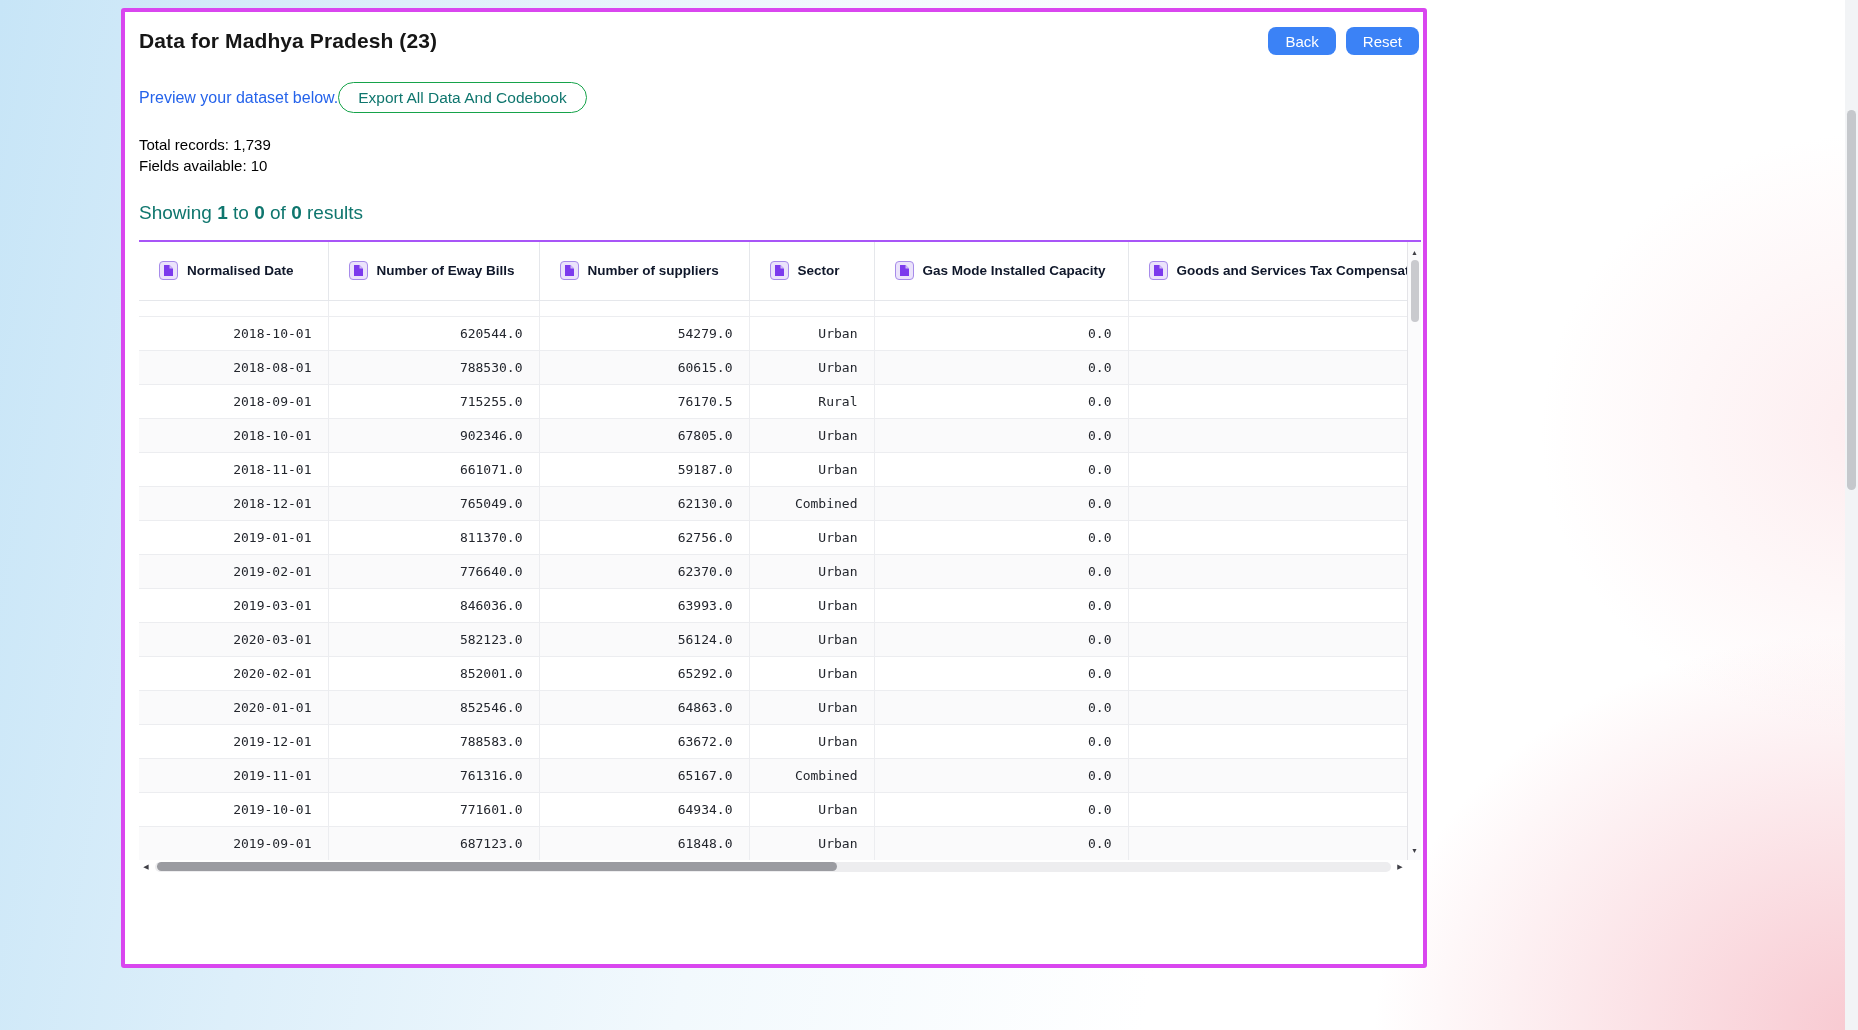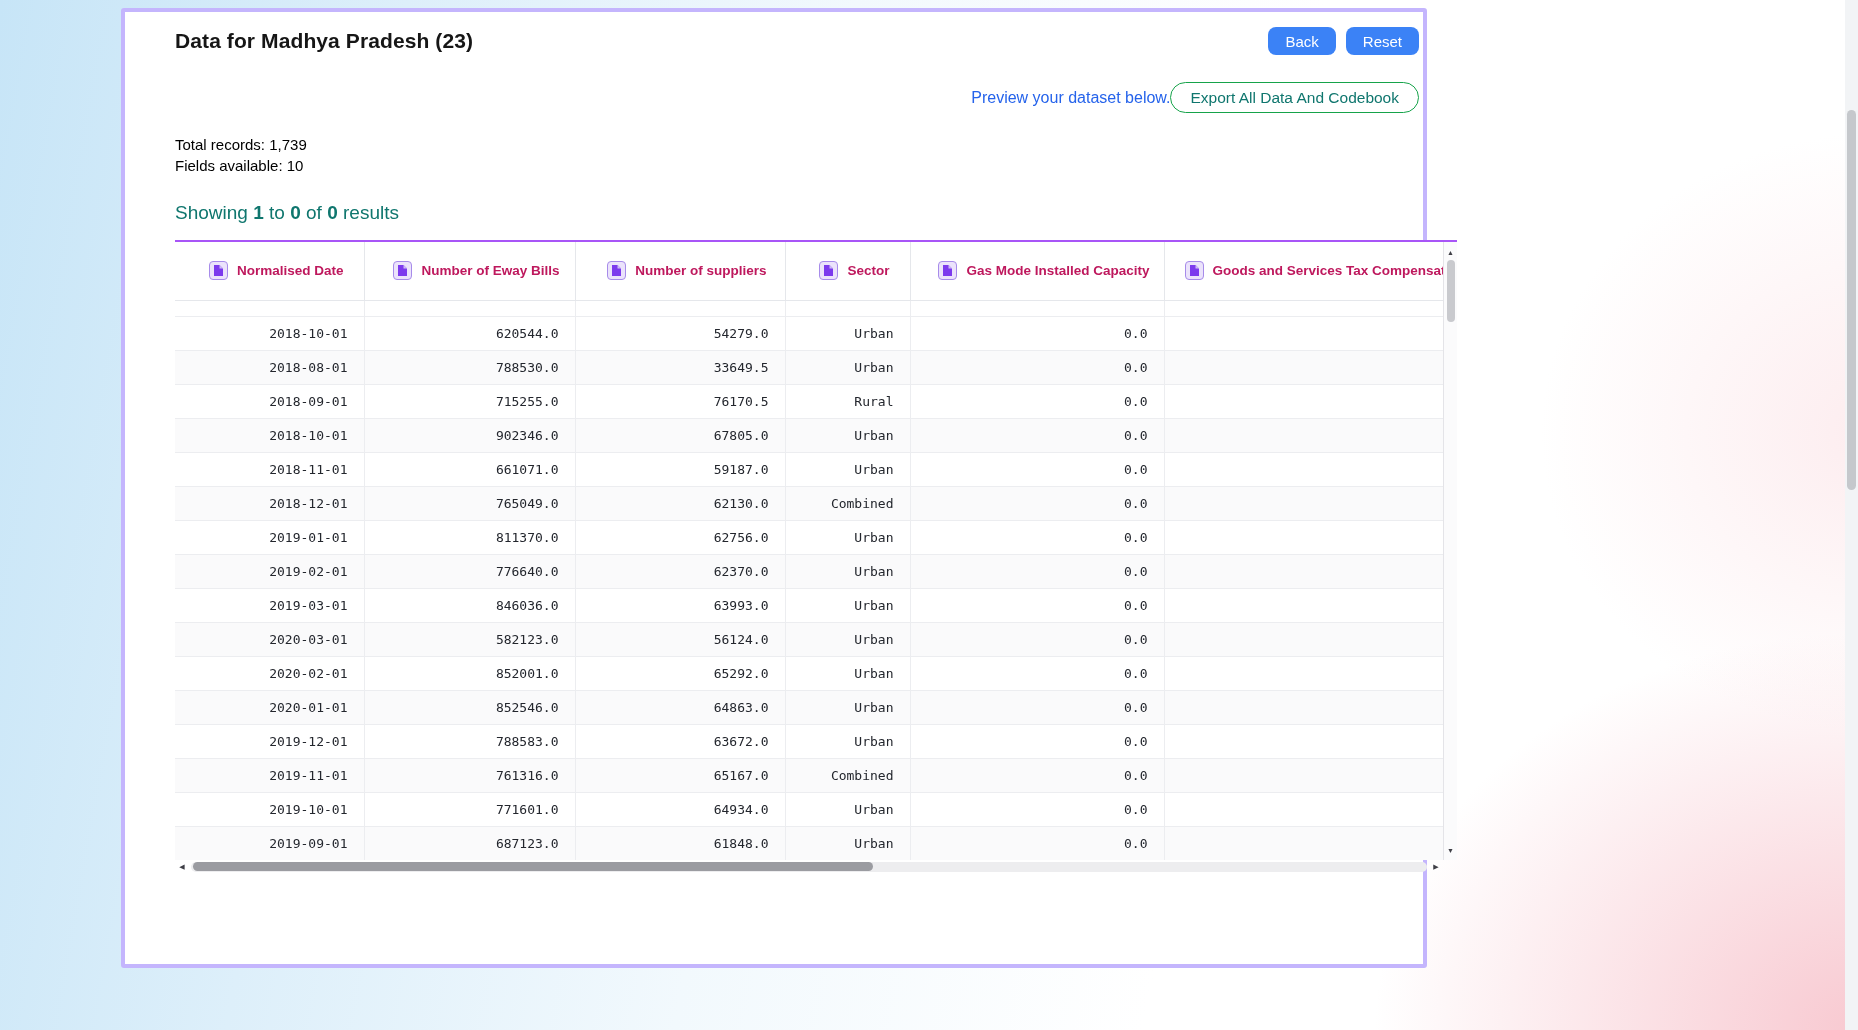--- a/index.html
+++ b/index.html
@@ -7,51 +7,51 @@
   body {
     font-family:"Liberation Sans", sans-serif;
     background:
       radial-gradient(780px 640px at 100% 100%, rgba(246,186,196,.78), rgba(246,186,196,0) 62%),
       radial-gradient(560px 500px at 101% 42%, rgba(250,214,219,.45), rgba(250,214,219,0) 60%),
       linear-gradient(100deg, #c7e5f7 0%, #ddeffa 20%, #f2f9fd 42%, #ffffff 65%, #ffffff 100%);
     position:relative;
   }
   .card {
     position:absolute; left:121px; top:8px; width:1306px; height:960px;
-    background:#ffffff; border:4px solid #c4b5fd; border-radius:3px;padding-left:36px;
+    background:#ffffff; border:4px solid #d946ef; border-radius:3px;
   }
   .header-row { display:flex; justify-content:space-between; align-items:center; margin:15px 4px 0 14px; height:28px; }
   .page-title { font-size:21px; font-weight:700; color:#161616; letter-spacing:.1px; }
   .header-buttons { display:flex; gap:10px; }
   .btn-blue {
     background:#3b82f6; color:#ffffff; border:none; border-radius:8px;
     font-family:"Liberation Sans", sans-serif; font-size:15px; height:28px; padding:0 17px; cursor:pointer;
   }
-  .sub-row { display:flex; justify-content:flex-end; align-items:center; margin:27px 4px 0 14px; height:31px; }
+  .sub-row { display:flex; justify-content:flex-start; align-items:center; margin:27px 4px 0 14px; height:31px; }
   .subtitle { font-size:16px; color:#2563eb; }
   .btn-export {
     background:#ffffff; color:#0f766e; border:1.5px solid #16a34a; border-radius:17px;
     height:31px; padding:0 19px; font-family:"Liberation Sans", sans-serif; font-size:15.5px; cursor:pointer;
   }
   .stats { margin:21px 0 0 14px; font-size:15px; color:#000000; line-height:21px; }
   .showing { margin:26px 0 16px 14px; font-size:19px; color:#0f766e; }
   .showing b { font-weight:700; }
 
   .table-area { position:relative; margin:7px 0 0 14px; width:1282px; height:633px; border-top:2px solid #a855f7; }
   .table-viewport { width:1268px; height:618px; overflow:hidden; }
   table { border-collapse:collapse; table-layout:fixed; width:1268px; }
   th:nth-child(1), td:nth-child(1) { width:189px; }
   th:nth-child(2), td:nth-child(2) { width:211px; }
   th:nth-child(3), td:nth-child(3) { width:210px; }
   th:nth-child(4), td:nth-child(4) { width:125px; }
   th:nth-child(5), td:nth-child(5) { width:254px; }
   th:nth-child(6), td:nth-child(6) { width:279px; }
   thead th {
-    height:58px; text-align:center; vertical-align:middle; background:#ffffff;
-    font-size:13.5px; font-weight:700; color:#be185d; padding:0 6px 0 20px;
+    height:58px; text-align:left; vertical-align:middle; background:#ffffff;
+    font-size:13.5px; font-weight:700; color:#0f172a; padding:0 6px 0 20px;
     border-right:1px solid #e5e7eb; border-bottom:1px solid #e5e7eb;
     white-space:nowrap; overflow:hidden;
   }
   .col-icon {
     display:inline-flex; width:19px; height:19px; background:#ebe3fb; border:1px solid #a78bea;
     border-radius:4px; align-items:center; justify-content:center; margin-right:9px; vertical-align:middle;
   }
   .col-label { vertical-align:middle; }
   tbody td {
     height:34px; font-family:"DejaVu Sans Mono", monospace; font-size:13px; color:#23262d;
@@ -164,21 +164,21 @@
               <td>2018-10-01</td>
               <td>620544.0</td>
               <td>54279.0</td>
               <td>Urban</td>
               <td>0.0</td>
               <td></td>
             </tr>
             <tr>
               <td>2018-08-01</td>
               <td>788530.0</td>
-              <td>33649.5</td>
+              <td>60615.0</td>
               <td>Urban</td>
               <td>0.0</td>
               <td></td>
             </tr>
             <tr>
               <td>2018-09-01</td>
               <td>715255.0</td>
               <td>76170.5</td>
               <td>Rural</td>
               <td>0.0</td>

